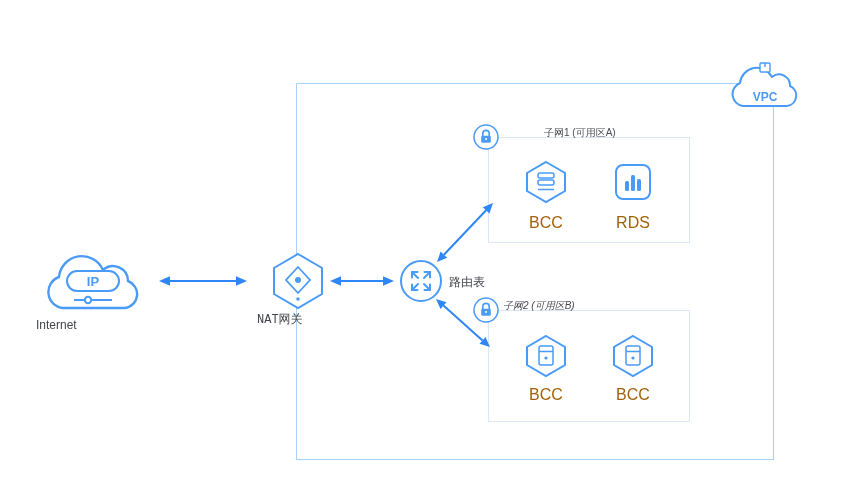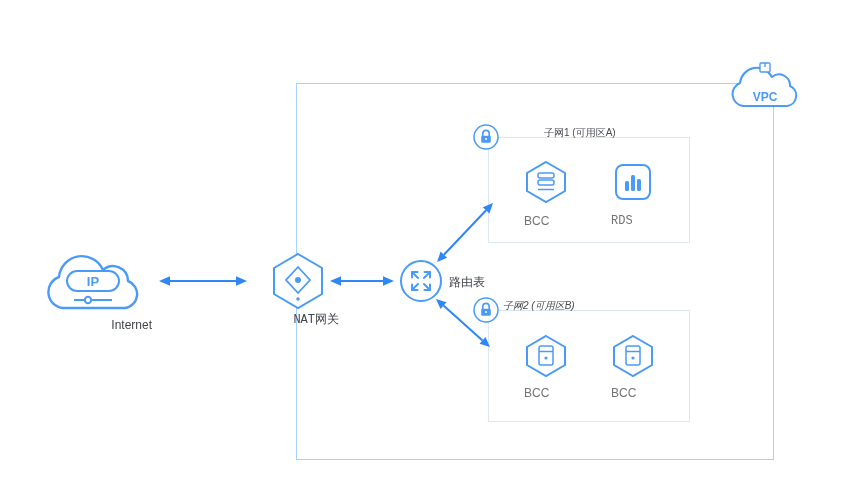--- a/index.html
+++ b/index.html
@@ -12,29 +12,29 @@
     position:absolute;left:296px;top:83px;width:478px;height:377px;
     border:1px solid #a6d2fb;box-sizing:border-box;
   }
   .subnet-box{
     position:absolute;width:202px;border:1px solid #dbe7f4;
     box-sizing:border-box;background:#fff;
   }
   #subnet1-box{left:488px;top:137px;height:106px;}
   #subnet2-box{left:488px;top:310px;height:112px;}
   .caption{
-    position:absolute;text-align:right;font-size:12px;color:#43454c;
+    position:absolute;text-align:left;font-size:12px;color:#43454c;
     line-height:14px;
   }
   .subnet-title{
     position:absolute;font-size:10px;color:#4a4c54;white-space:nowrap;
     line-height:12px;
   }
   .node-label{
-    position:absolute;width:44px;text-align:left;font-size:12px;color:#737373;
+    position:absolute;width:44px;text-align:center;font-size:16px;color:#a16207;
   }
   svg{display:block;}
   .overlay{position:absolute;left:0;top:0;pointer-events:none;}
 </style>
 </head>
 <body>
 
 <div class="canvas">
 
   <div class="vpc-box"></div>
@@ -118,21 +118,21 @@
     <line x1="14" y1="29.5" x2="30" y2="29.5" stroke="#4a9bf7" stroke-width="1.5"></line>
   </svg>
   <div class="node-label" style="left:524px;top:214px;">BCC</div>
 
   <svg class="abs" style="left:611px;top:160px;" width="44" height="44" viewBox="0 0 44 44">
     <rect x="5" y="5" width="34" height="34" rx="7" fill="#fff" stroke="#4a9bf7" stroke-width="2"></rect>
     <rect x="14" y="21" width="4" height="10" rx="1.5" fill="#4a9bf7"></rect>
     <rect x="20" y="15" width="4" height="16" rx="1.5" fill="#4a9bf7"></rect>
     <rect x="26" y="19" width="4" height="12" rx="1.5" fill="#4a9bf7"></rect>
   </svg>
-  <div class="node-label" style="left:611px;top:214px;font-family:Liberation Mono, monospace;">RDS</div>
+  <div class="node-label" style="left:611px;top:214px;">RDS</div>
 
   <svg class="abs" style="left:473px;top:297px;" width="26" height="26" viewBox="0 0 26 26">
     <circle cx="13" cy="13" r="12" fill="#fff" stroke="#4a9bf7" stroke-width="1.5"></circle>
     <path d="M 9.8 12 V 9.6 a 3.2 3.2 0 0 1 6.4 0 V 12" fill="none" stroke="#4a9bf7" stroke-width="1.6"></path>
     <rect x="8.2" y="11.8" width="9.6" height="7" rx="1.2" fill="#4a9bf7"></rect>
     <circle cx="13" cy="15" r="1" fill="#fff"></circle>
   </svg>
   <div class="subnet-title" style="left:503px;top:300px;font-style:italic;">子网2 (可用区B)</div>
 
   <svg class="abs" style="left:524px;top:334px;" width="44" height="44" viewBox="0 0 44 44">

